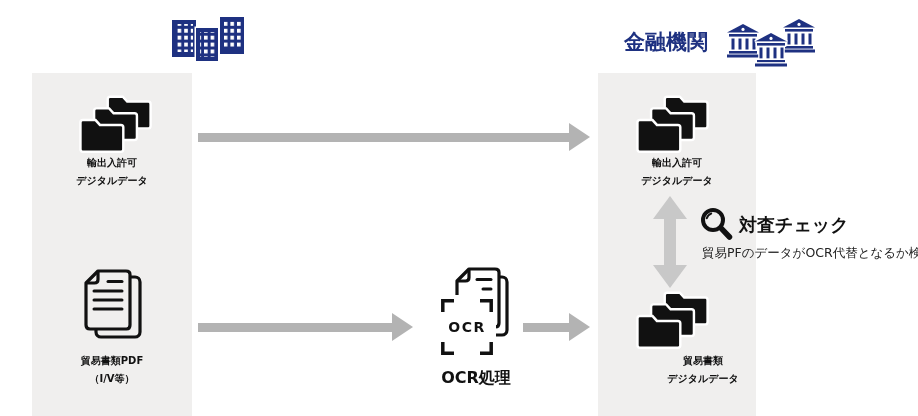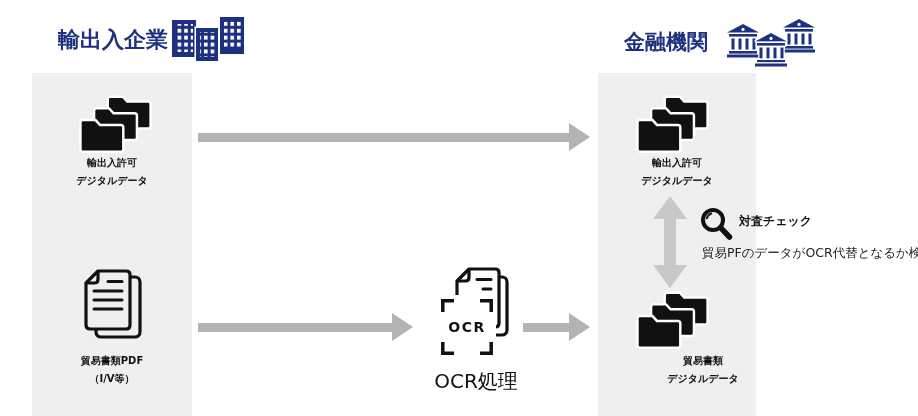--- a/index.html
+++ b/index.html
@@ -39,31 +39,30 @@
     border-left:17px solid transparent;border-right:17px solid transparent;
     border-bottom:23px solid #c8c8c8;
   }
   .v-arrow .head-down{
     position:absolute;bottom:0;left:0;width:0;height:0;
     border-left:17px solid transparent;border-right:17px solid transparent;
     border-top:23px solid #c8c8c8;
   }
   
   .ocr-label{position:absolute;left:416px;top:368px;width:120px;text-align:center;
-    font-weight:400;font-size:20px;white-space:nowrap;}
-  .check-title{position:absolute;left:739px;top:213px;font-weight:700;font-size:12px;white-space:nowrap;}
+    font-weight:700;font-size:16px;white-space:nowrap;}
+  .check-title{position:absolute;left:739px;top:213px;font-weight:700;font-size:18px;white-space:nowrap;}
   .check-desc{position:absolute;left:702px;top:245px;font-size:12.5px;color:#222;white-space:nowrap;}
   svg{display:block;}
 </style>
 </head>
 <body>
 
 <div class="canvas">
 
-  <div class="abs hdr-title left">輸出入企業</div>
 
   <svg class="abs" style="left:171px;top:15px;" width="78" height="46" viewBox="0 0 78 46">
     <defs>
       <pattern id="win" x="0" y="0" width="6.6" height="6.9" patternUnits="userSpaceOnUse">
         <rect x="0" y="0" width="3.6" height="3.9" fill="#ffffff"></rect>
       </pattern>
     </defs>
 
     <rect x="1" y="5" width="24" height="37" fill="#1e3181"></rect>
     <rect x="5" y="9" width="17" height="28" fill="url(#win)"></rect>

